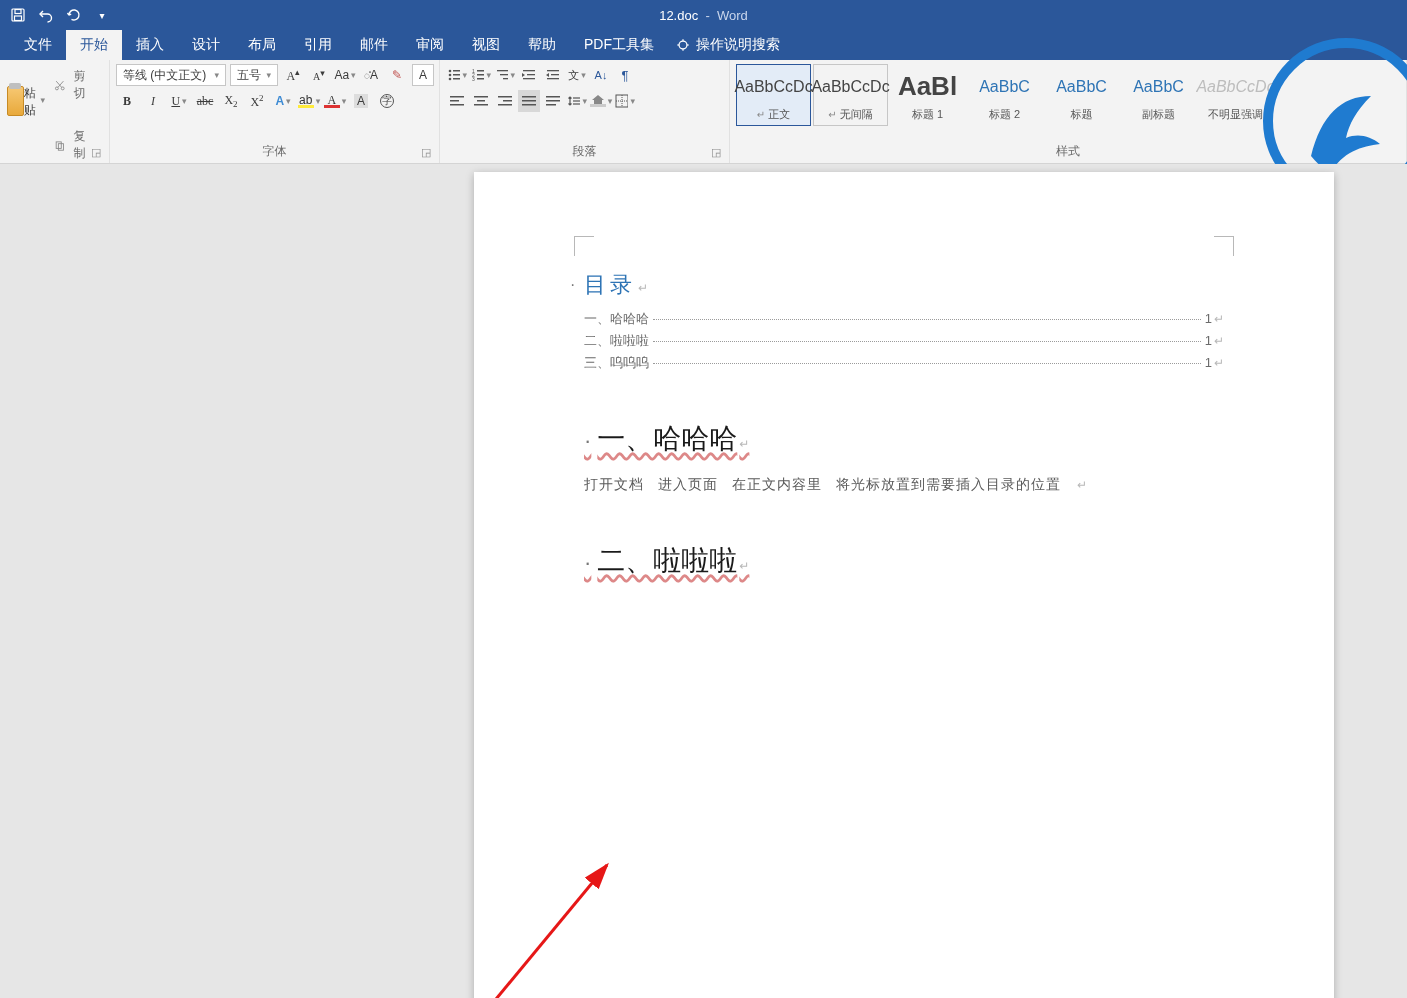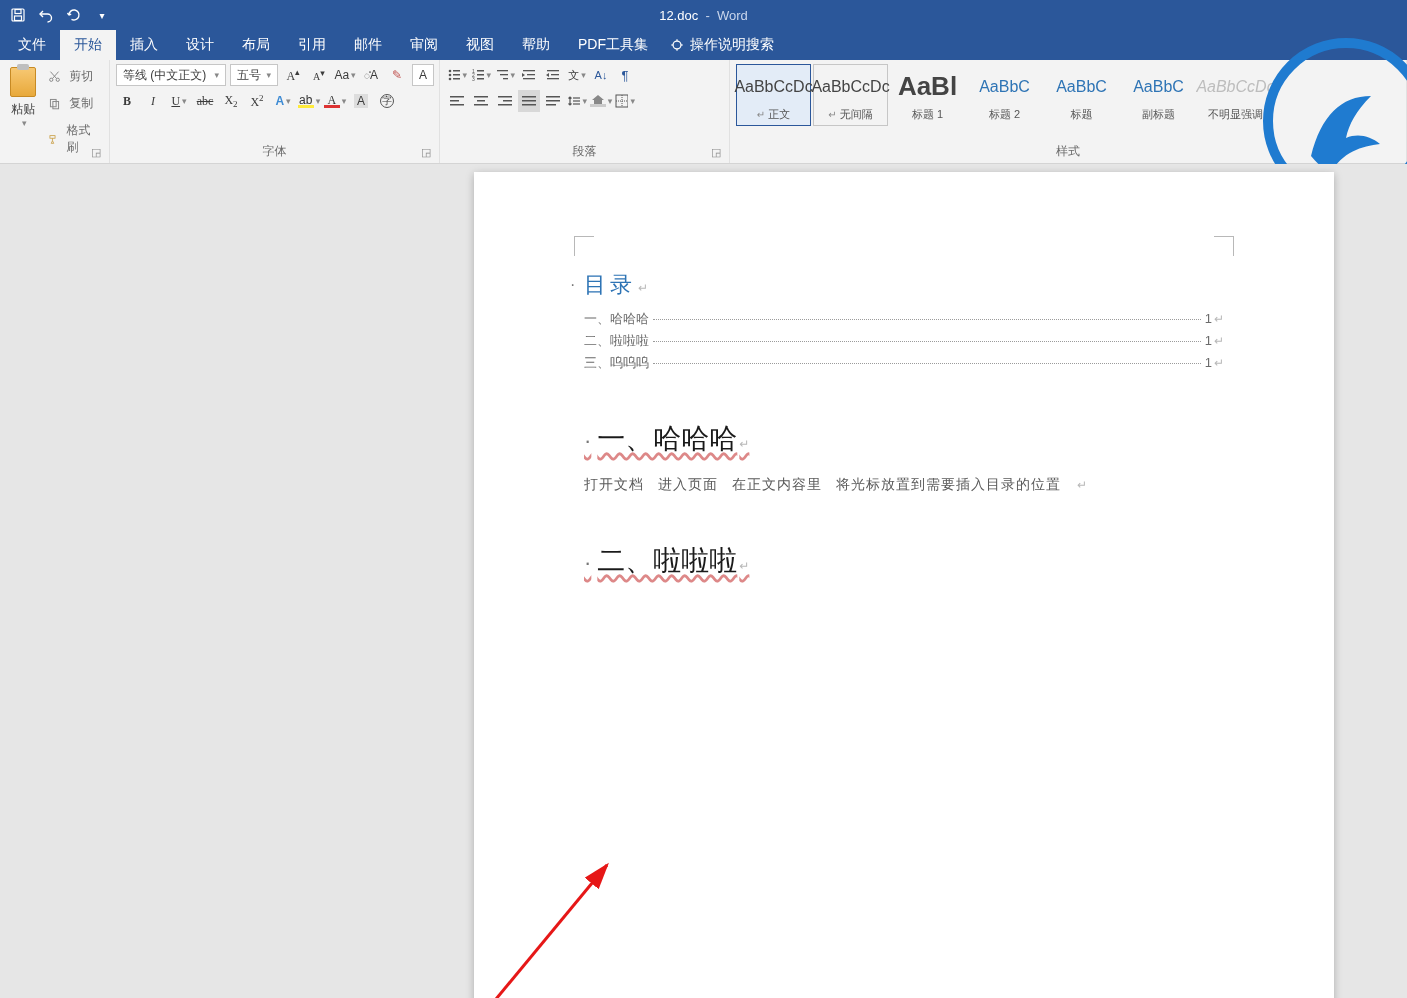--- a/index.html
+++ b/index.html
@@ -37,21 +37,21 @@
   }
   .title-center .doc { color:#fff; }
   .title-center .app { color:#c9d6ec; }
 
   
   .tabs {
     height: 30px;
     background: #2b579a;
     display: flex;
     align-items: stretch;
-    padding-left: 4px;
+    padding-left: 10px;
   }
   .tab {
     color: #fff;
     font-size: 14px;
     padding: 0 14px;
     display: flex;
     align-items: center;
     cursor: pointer;
   }
   .tab.file { background: #2b579a; }
@@ -100,37 +100,37 @@
     color: #8a8a8a;
   }
   .group-body {
     flex: 1;
     display: flex;
     align-items: flex-start;
   }
 
   
   .paste-big {
-    display: flex; flex-direction: column; align-items: center; justify-content: flex-start;
+    display: flex; flex-direction: row; align-items: center; justify-content: flex-start;
     width: 40px; height: 72px;
     border: 1px solid transparent;
   }
   .paste-ico {
     width: 26px; height: 30px;
     background: linear-gradient(#f7c873,#e8a93b);
     border: 1px solid #c78a24;
     border-radius: 2px;
     margin-top: 2px;
     position: relative;
   }
   .paste-ico::before { content:""; position:absolute; top:-4px; left:50%; transform:translateX(-50%); width:12px; height:6px; background:#bfbfbf; border-radius:2px; }
   .paste-lbl { font-size: 12px; color:#3b3b3b; margin-top: 4px; }
   .clip-small {
     display: flex; flex-direction: column;
-    gap: 2px;
+    gap: 18px;
     margin-left: 4px;
     font-size: 12px;
     color: #6b6b6b;
   }
   .clip-small span { display:flex; align-items:center; gap:4px; padding:2px 4px;}
   .clip-small svg { width:13px; height:13px; }
 
   
   .font-group .group-body { flex-direction: column; gap:4px; }
   .font-row { display:flex; align-items:center; gap:4px; }

